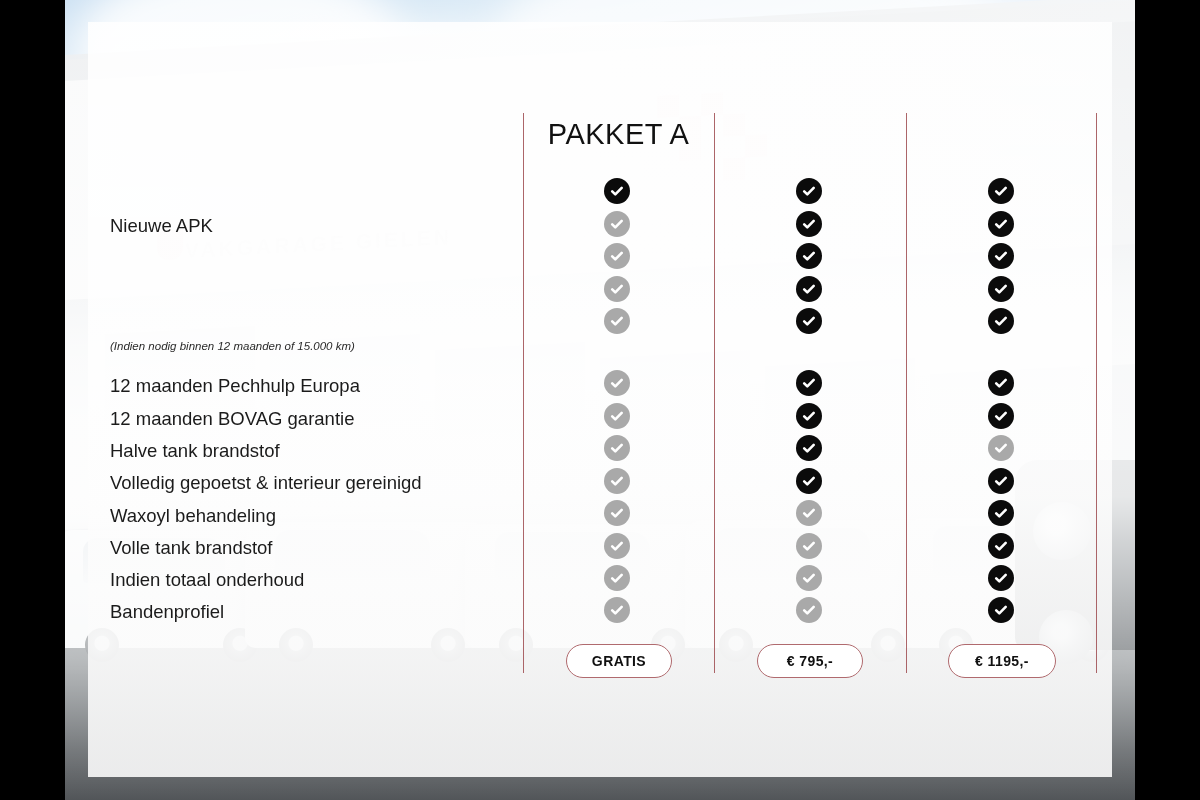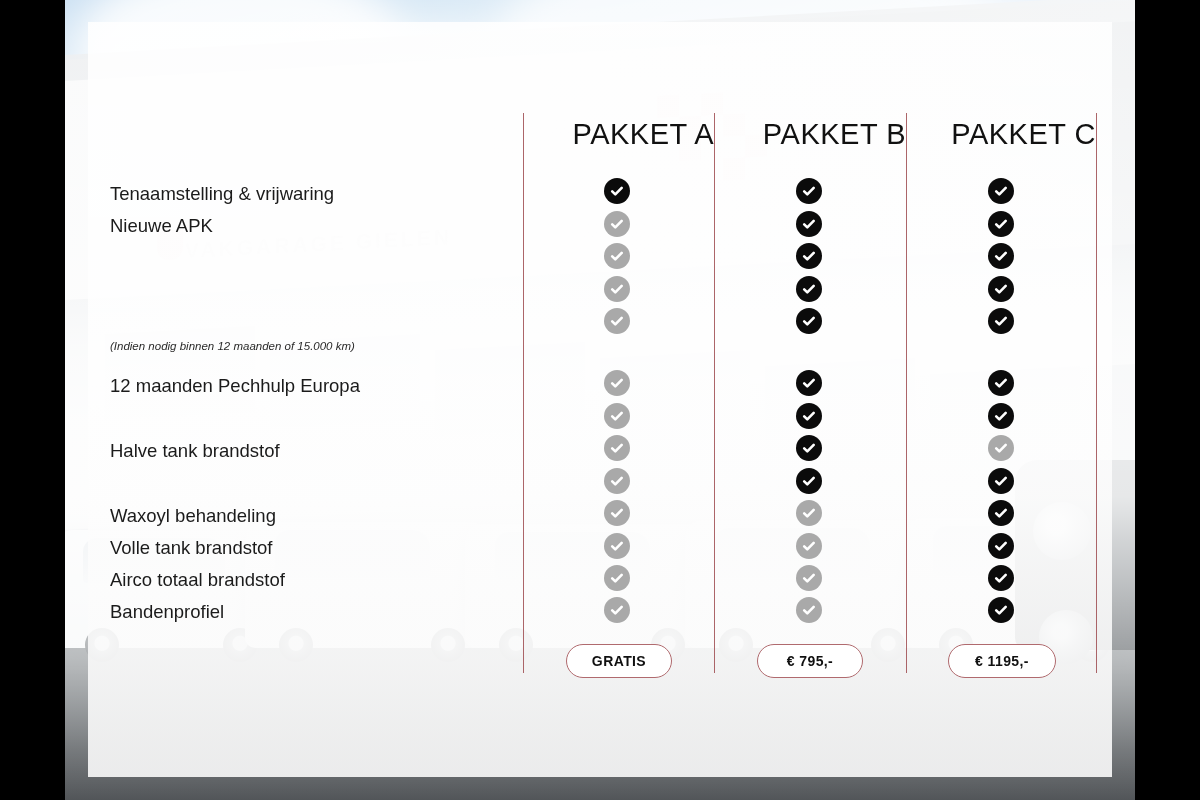--- a/index.html
+++ b/index.html
@@ -73,21 +73,21 @@
 
   
   .card{position:absolute;left:88px;top:22px;width:1024px;height:755px;
         background:linear-gradient(180deg,rgba(255,255,255,.88) 0%,rgba(255,255,255,.80) 45%,rgba(250,250,250,.90) 100%);}
 
   
   .vrule{position:absolute;width:1px;background:#9e4a4f;opacity:.85;}
 
   
   .col-head{position:absolute;top:118px;font-size:29px;color:#111;letter-spacing:.5px;
-            text-align:right;white-space:nowrap;}
+            text-align:center;white-space:nowrap;}
 
   
   .feat{position:absolute;left:110px;font-size:18.5px;color:#1b1b1b;white-space:nowrap;line-height:1;}
   .note{position:absolute;left:110px;font-size:11.5px;font-style:italic;color:#2a2a2a;white-space:nowrap;}
 
   
   .chkmark{position:absolute;width:26px;height:26px;border-radius:50%;
            display:flex;align-items:center;justify-content:center;}
   .chkmark.on{background:#0b0b0b;}
   .chkmark.off{background:#a9a9a9;}
@@ -174,32 +174,31 @@
   <div class="bar bar-r"></div>
 
   <div class="card"></div>
 
   <div class="vrule" style="left:523px;top:113px;height:560px;"></div>
   <div class="vrule" style="left:714px;top:113px;height:560px;"></div>
   <div class="vrule" style="left:906px;top:113px;height:560px;"></div>
   <div class="vrule" style="left:1096px;top:113px;height:560px;"></div>
 
   <div class="col-head" style="left:523px;width:191px;">PAKKET A</div>
-  <div class="col-head" style="left:714px;width:192px;">PAKKET B</div>
-  <div class="col-head" style="left:906px;width:190px;">PAKKET C</div>
-
-  <div class="feat" style="top:185px;">Tenaamstelling &amp; vrijwaring</div>
+
   <div class="feat" style="top:217px;">Nieuwe APK</div>
   <div class="note" style="top:340px;font-style:italic;">(Indien nodig binnen 12 maanden of 15.000 km)</div>
 
   <div class="feat" style="top:377px;">12 maanden Pechhulp Europa</div>
+  <div class="feat" style="top:410px;">12 maanden BOVAG garantie</div>
   <div class="feat" style="top:442px;">Halve tank brandstof</div>
+  <div class="feat" style="top:474px;">Volledig gepoetst &amp; interieur gereinigd</div>
   <div class="feat" style="top:507px;">Waxoyl behandeling</div>
   <div class="feat" style="top:539px;">Volle tank brandstof</div>
-  <div class="feat" style="top:571px;">Airco totaal brandstof</div>
+  <div class="feat" style="top:571px;">Indien totaal onderhoud</div>
   <div class="feat" style="top:603px;">Bandenprofiel</div>
 
   <div id="marks-layer">
       <div class="chkmark on" style="left: 604px; top: 178px;">
         <svg width="16" height="16" viewBox="0 0 16 16" aria-hidden="true">
           <path d="M3.2 8.3 L6.3 11.4 L12.7 4.9" fill="none" stroke="#ffffff" stroke-width="2.6" stroke-linecap="round" stroke-linejoin="round"></path>
         </svg>
       </div>
       <div class="chkmark off" style="left: 604px; top: 211px;">
         <svg width="16" height="16" viewBox="0 0 16 16" aria-hidden="true">

